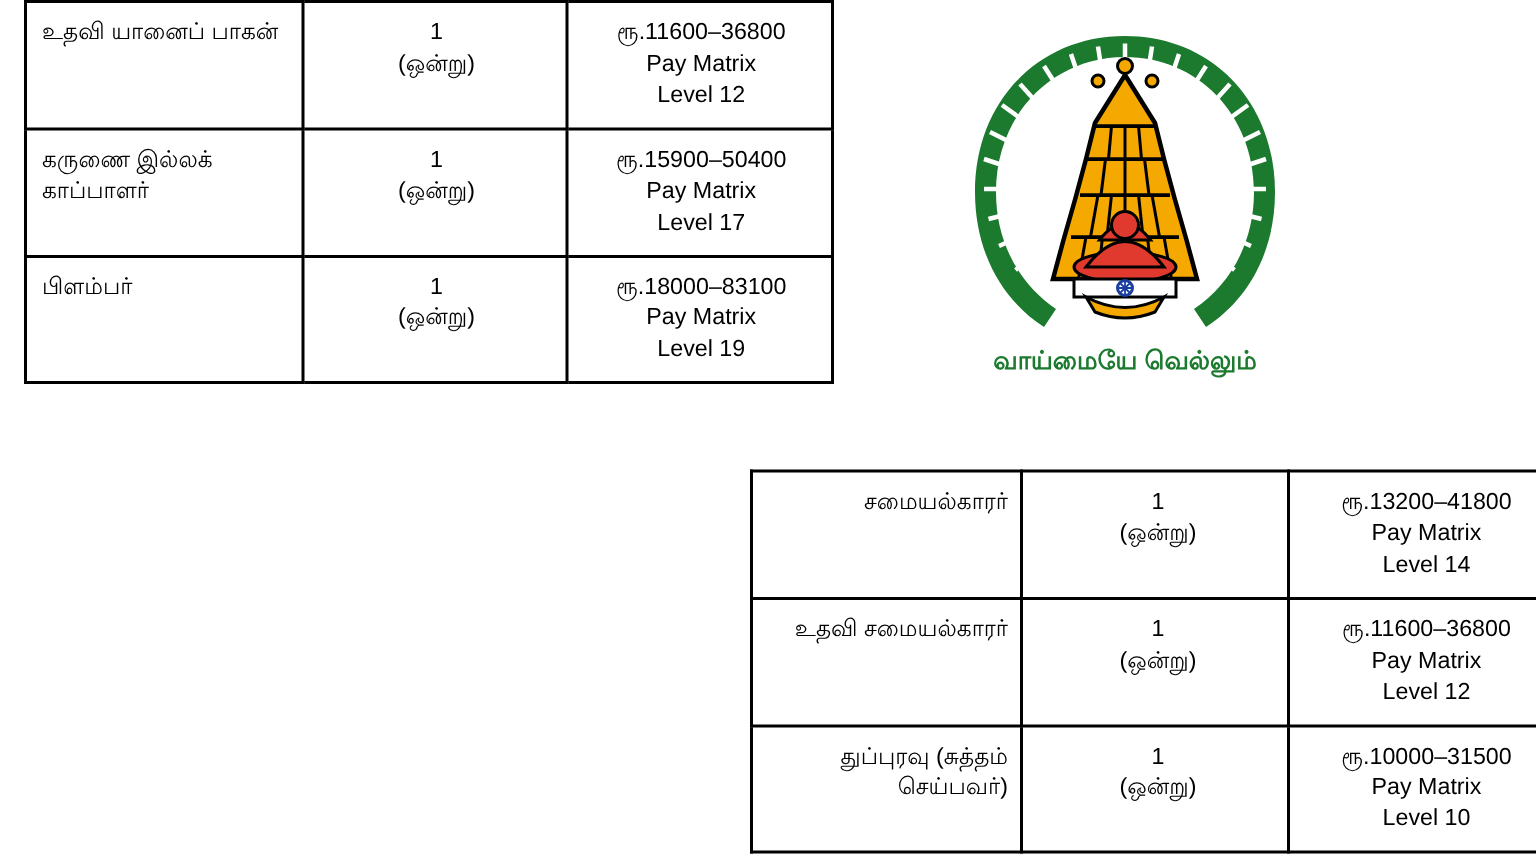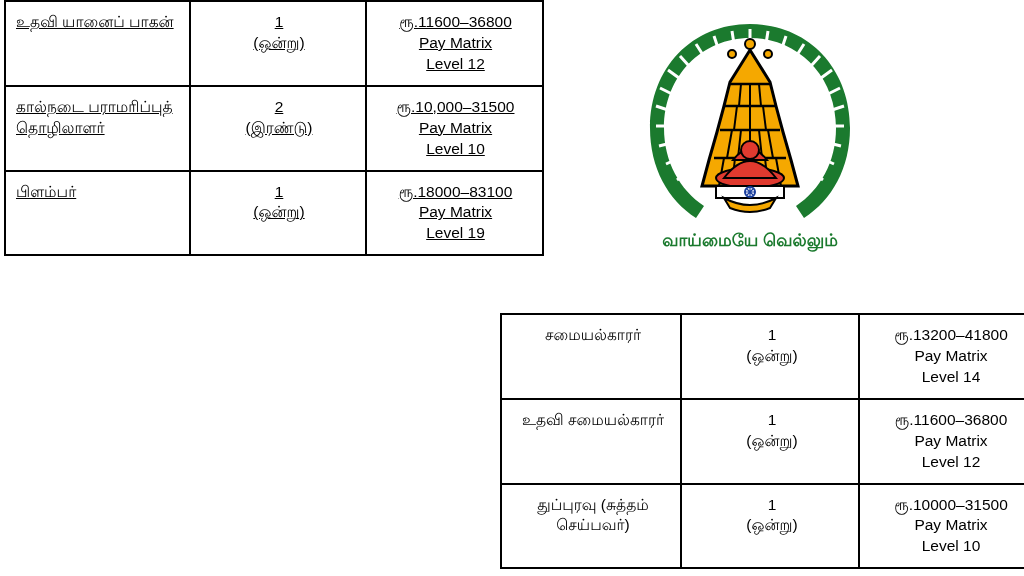--- a/index.html
+++ b/index.html
@@ -12,26 +12,25 @@
     height: 576px;
     position: relative;
     font-family: "Liberation Sans", sans-serif;
     color: #000000;
     overflow: hidden;
   }
 
   
   .left-table {
     position: absolute;
-    left: 4px;
+    left: 16px;
     top: 0px;
     width: 478px;
     border-collapse: collapse;
     table-layout: fixed;
-    text-decoration: underline;
   }
   .left-table td {
     border: 2px solid #000000;
     vertical-align: top;
     padding: 10px 8px 10px 10px;
     font-size: 15.5px;
     line-height: 1.35;
   }
   .left-table td.c-post   { width: 165px; text-align: left; }
   .left-table td.c-count  { width: 156px; text-align: center; }
@@ -46,21 +45,21 @@
     border-collapse: collapse;
     table-layout: fixed;
   }
   .right-table td {
     border: 2px solid #000000;
     vertical-align: top;
     padding: 10px 8px 10px 12px;
     font-size: 15.5px;
     line-height: 1.35;
   }
-  .right-table td.c-post  { width: 158px; text-align: center; }
+  .right-table td.c-post  { width: 158px; text-align: right; }
   .right-table td.c-count { width: 156px; text-align: center; }
   .right-table td.c-pay   { width: 158px; text-align: center; }
 
   .count-num { display: block; }
   .count-word { display: block; }
   .pay-amt { display: block; }
   .pay-matrix { display: block; }
   .pay-level { display: block; }
 
   
@@ -84,29 +83,29 @@
         <span class="count-num">1</span>
         <span class="count-word">(ஒன்று)</span>
       </td>
       <td class="c-pay">
         <span class="pay-amt">ரூ.11600–36800</span>
         <span class="pay-matrix">Pay Matrix</span>
         <span class="pay-level">Level 12</span>
       </td>
     </tr>
     <tr>
-      <td class="c-post">கால்நடை பராமரிப்புத் தொழிலாளர்</td>
-      <td class="c-count">
-        <span class="count-num">2</span>
-        <span class="count-word">(இரண்டு)</span>
-      </td>
-      <td class="c-pay">
-        <span class="pay-amt">ரூ.10,000–31500</span>
-        <span class="pay-matrix">Pay Matrix</span>
-        <span class="pay-level">Level 10</span>
+      <td class="c-post">கருணை இல்லக் காப்பாளர்</td>
+      <td class="c-count">
+        <span class="count-num">1</span>
+        <span class="count-word">(ஒன்று)</span>
+      </td>
+      <td class="c-pay">
+        <span class="pay-amt">ரூ.15900–50400</span>
+        <span class="pay-matrix">Pay Matrix</span>
+        <span class="pay-level">Level 17</span>
       </td>
     </tr>
     <tr>
       <td class="c-post">பிளம்பர்</td>
       <td class="c-count">
         <span class="count-num">1</span>
         <span class="count-word">(ஒன்று)</span>
       </td>
       <td class="c-pay">
         <span class="pay-amt">ரூ.18000–83100</span>

